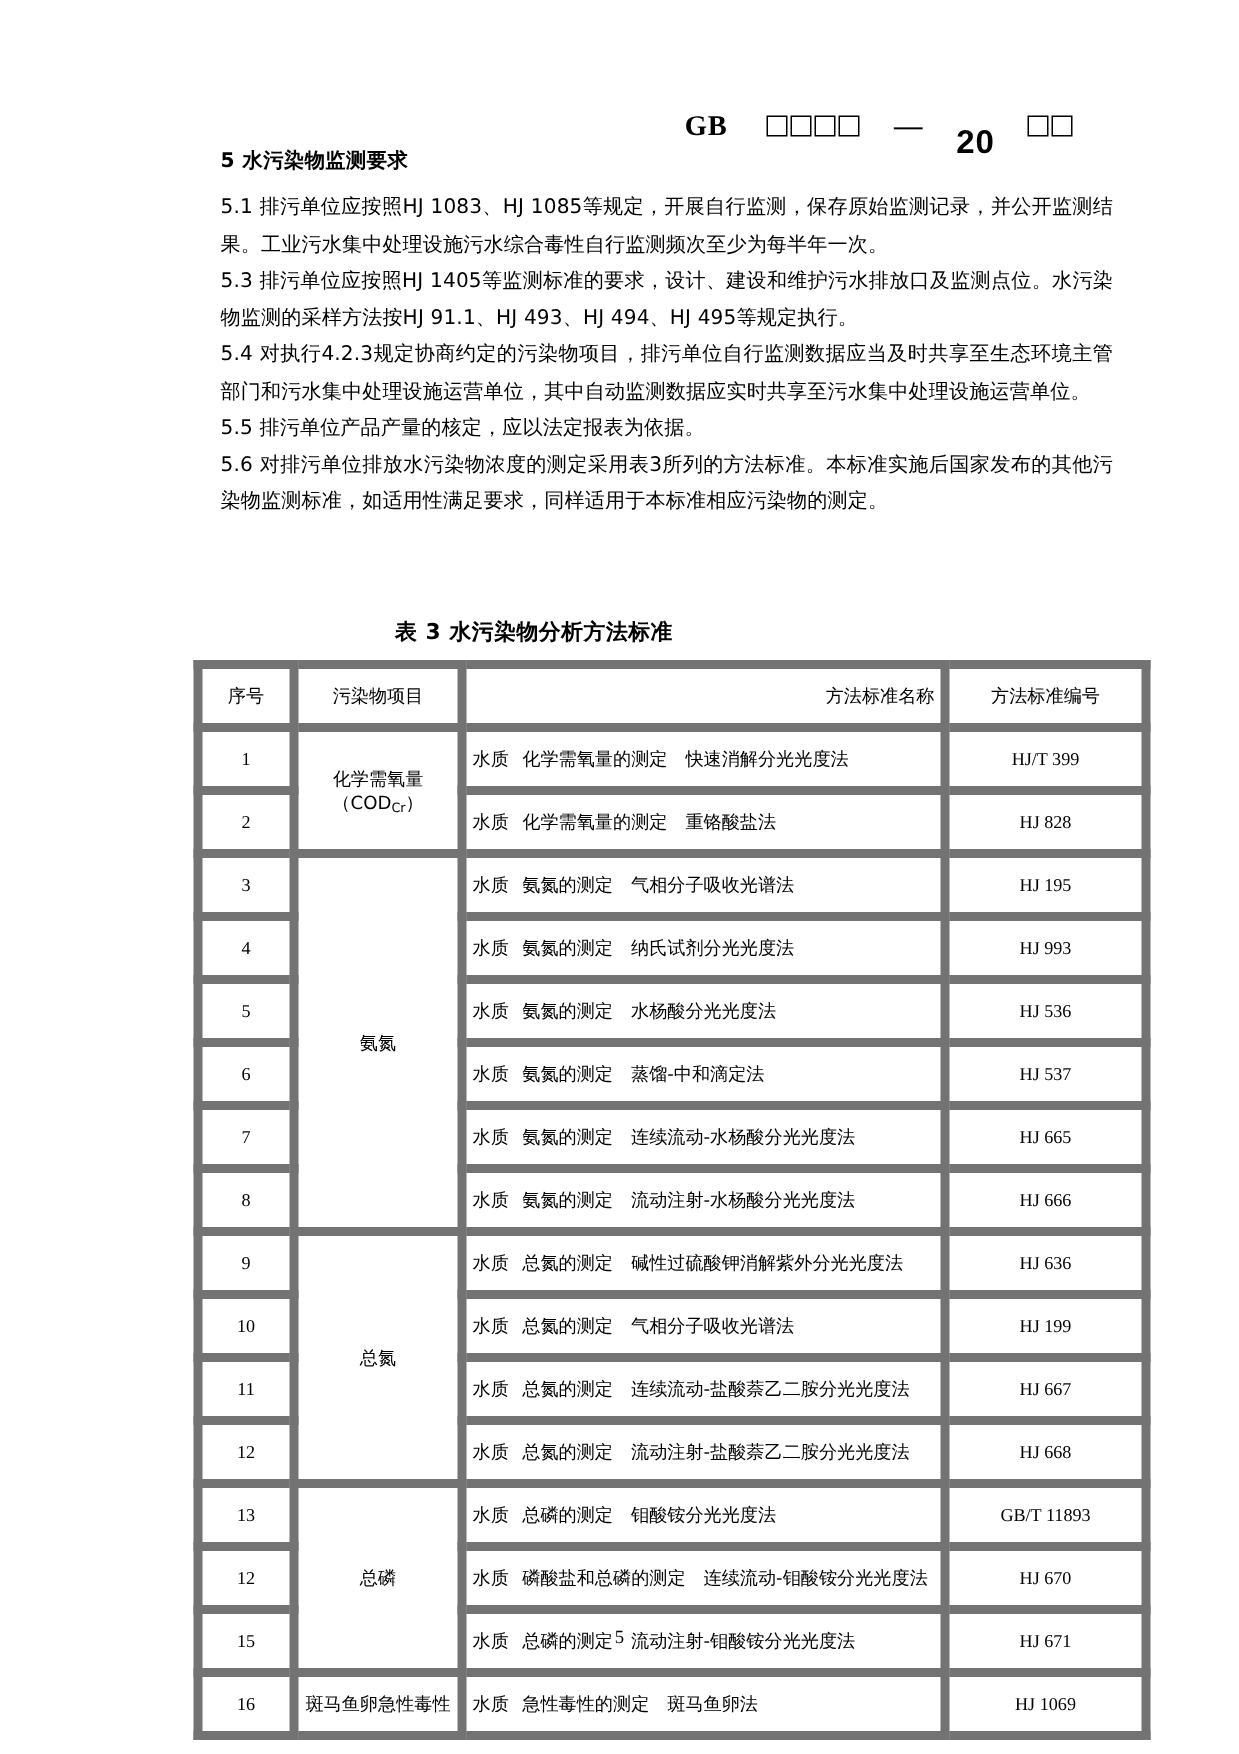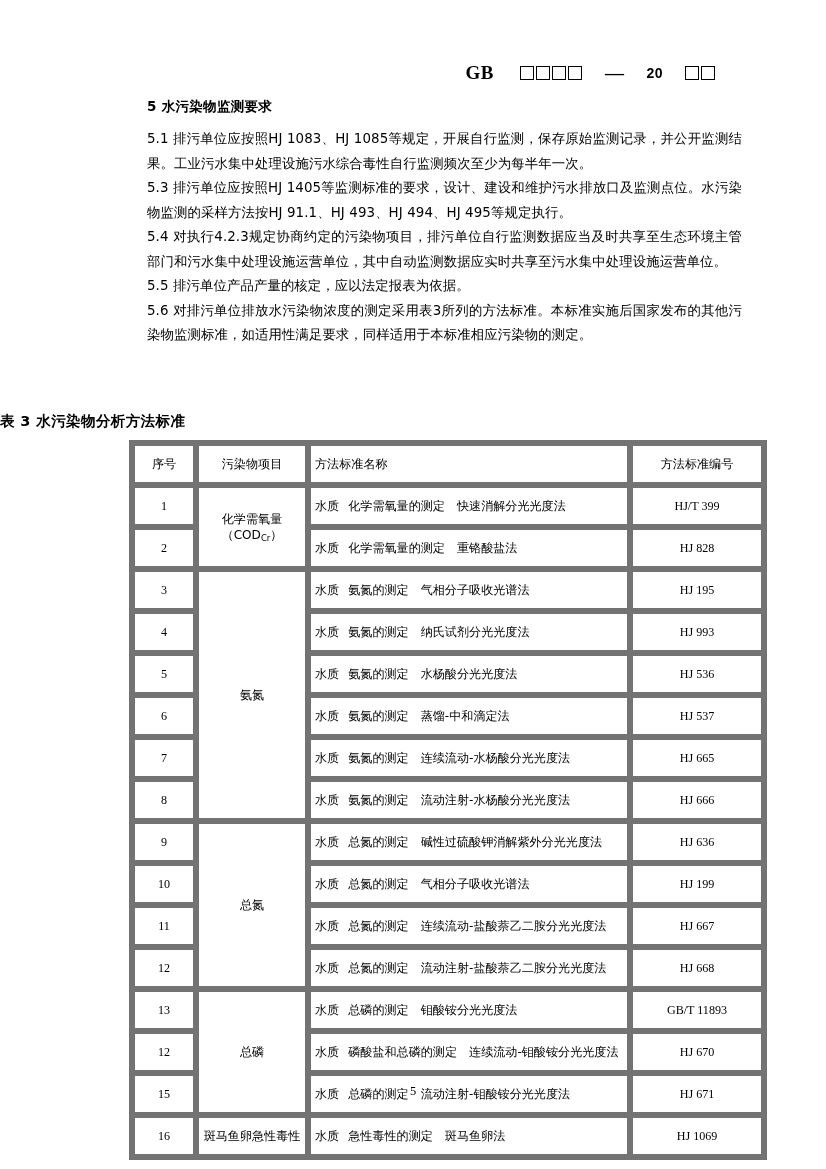--- a/index.html
+++ b/index.html
@@ -39,21 +39,21 @@
     display: inline-block;
     width: 14px;
     height: 14px;
     border: 1.3px solid #000;
     box-sizing: border-box;
     margin: 0 1px;
     position: relative;
     top: 1px;
   }
   .header .dash { margin: 0 1px; font-weight: bold; }
-  .header .year { font-family: "Liberation Sans", sans-serif; font-weight: bold; font-size: 14px; }
+  .header .year { font-family: "Liberation Sans", sans-serif; font-weight: bold; font-size: 22px; margin-top: 20px; }
 
   
   .content {
     position: absolute;
     left: 118px;
     top: 98px;
     width: 595px;
     margin-left: 29px;
   }
   .section-title {
@@ -74,21 +74,21 @@
     text-justify: inter-ideograph;
     letter-spacing: 0.1px;
   }
 
   
   .table-caption {
     position: absolute;
     top: 412px;
     left: 0;
     width: 712px;
-    text-align: left;
+    text-align: center;
     font-family: "DejaVu Sans", sans-serif;
     font-weight: bold;
     font-size: 14.5px;
     color: #000;
     letter-spacing: 0.4px;
   }
 
   
   .tbl-wrap {
     position: absolute;
@@ -165,21 +165,21 @@
   </div>
 
   <div class="table-caption">表 3  水污染物分析方法标准</div>
 
   <div class="tbl-wrap">
     <table class="std">
       <thead>
         <tr>
           <th class="c-no">序号</th>
           <th class="c-item">污染物项目</th>
-          <th class="c-name" style="text-align:left;">方法标准名称</th>
+          <th class="c-name" style="text-align:right;">方法标准名称</th>
           <th class="c-code">方法标准编号</th>
         </tr>
       </thead>
       <tbody id="tbl-body">
           <tr>
             <td class="c-no">1</td>
             <td class="c-item" rowspan="2">
               <div>化学需氧量</div>
               <div>（COD<sub>Cr</sub>）</div>
             </td>

